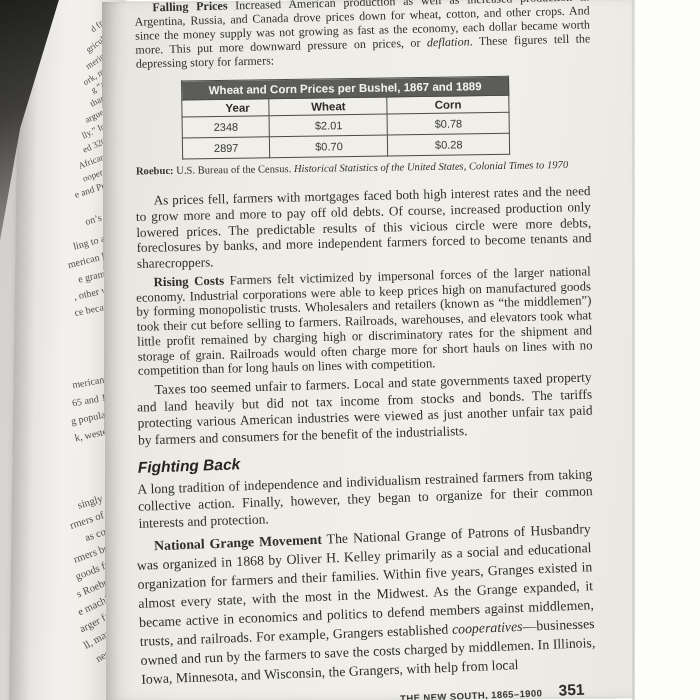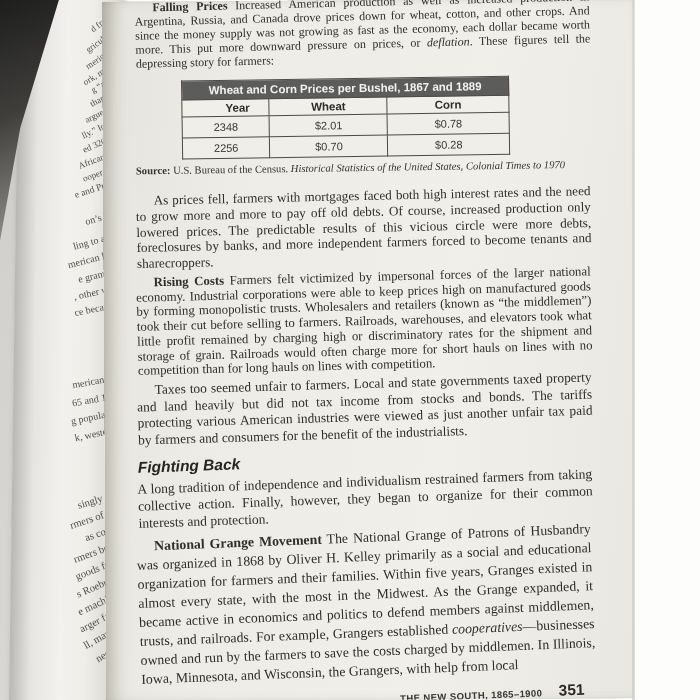--- a/index.html
+++ b/index.html
@@ -111,29 +111,29 @@
             <th class="c-year">Year</th>
             <th class="c-wheat">Wheat</th>
             <th class="c-corn">Corn</th>
           </tr>
           <tr>
             <td>2348</td>
             <td>$2.01</td>
             <td>$0.78</td>
           </tr>
           <tr>
-            <td>2256</td>
+            <td>2897</td>
             <td>$0.70</td>
             <td>$0.28</td>
           </tr>
         </tbody>
           </table>
       </div>
 
-      <p class="source"><b>Source:</b><span> U.S. Bureau of the Census. </span><i>Historical Statistics of the United States, Colonial Times to 1970</i></p>
+      <p class="source"><b>Roebuc:</b><span> U.S. Bureau of the Census. </span><i>Historical Statistics of the United States, Colonial Times to 1970</i></p>
 
       <p class="p2">As prices fell, farmers with mortgages faced both high interest rates and the need to grow more and more to pay off old debts. Of course, increased production only lowered prices. The predictable results of this vicious circle were more debts, foreclosures by banks, and more independent farmers forced to become tenants and sharecroppers.</p>
 
       <p class="p3"><span class="runin">Rising Costs</span> <span>Farmers felt victimized by impersonal forces of the larger national economy. Industrial corporations were able to keep prices high on manufactured goods by forming monopolistic trusts. Wholesalers and retailers (known as “the middlemen”) took their cut before selling to farmers. Railroads, warehouses, and elevators took what little profit remained by charging high or discriminatory rates for the shipment and storage of grain. Railroads would often charge more for short hauls on lines with no competition than for long hauls on lines with competition.</span></p>
 
       <p class="p4">Taxes too seemed unfair to farmers. Local and state governments taxed property and land heavily but did not tax income from stocks and bonds. The tariffs protecting various American industries were viewed as just another unfair tax paid by farmers and consumers for the benefit of the industrialists.</p>
 
       <h3 class="fb-head">Fighting Back</h3>
 
       <p class="p5">A long tradition of independence and individualism restrained farmers from taking collective action. Finally, however, they began to organize for their common interests and protection.</p>

